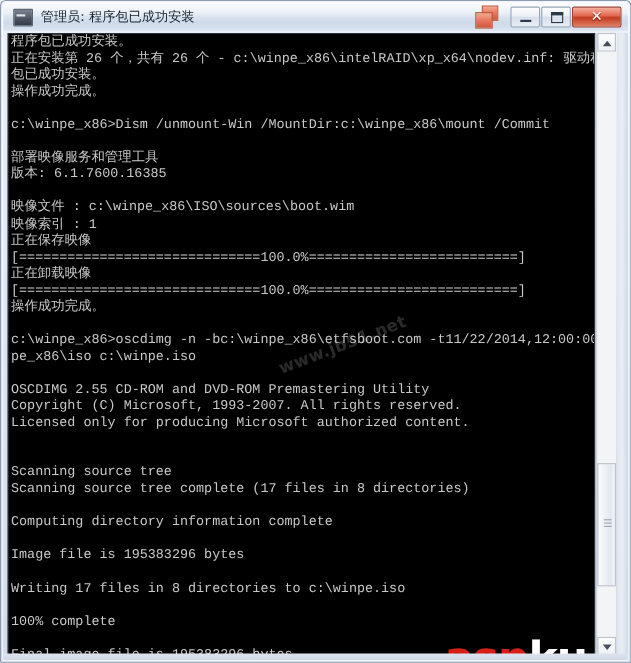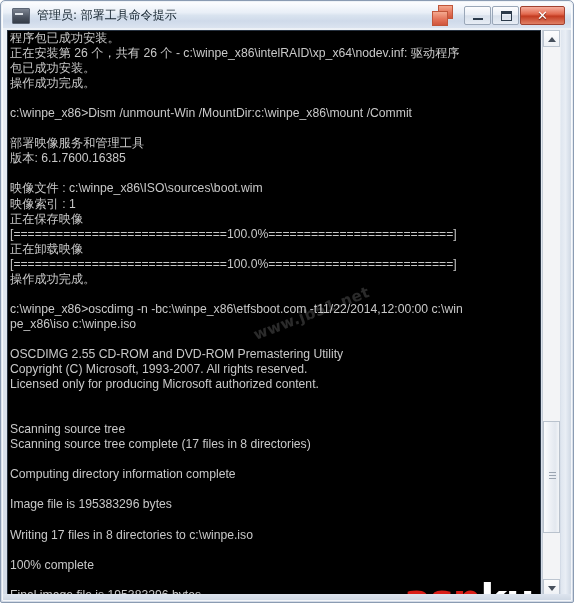--- a/index.html
+++ b/index.html
@@ -157,21 +157,21 @@
     overflow: hidden;
     box-sizing: border-box;
     border: 1px solid #26313f;
   }
   #console-lines {
     position: absolute;
     left: 2px;
     top: 0px;
     width: 534px;
     white-space: pre;
-    font-family: Liberation Sans, sans-serif;
+    font-family: Liberation Mono, monospace;
     font-size: 12.2px;
     line-height: 15.05px;
     color: #c8c8c8;
     letter-spacing: 0px;
   }
   .ln { height: 15.05px; }
 
   
   #scrollbar {
     position: absolute;
@@ -292,21 +292,21 @@
   #wm-aspku .white{ color: #ffffff; }
 </style>
 </head>
 <body>
 
 <div id="window">
   <div id="window-glass-edge"></div>
 
   <div id="titlebar">
     <div id="title-icon"></div>
-    <div id="title-text">管理员: 部署工具命令提示</div>
+    <div id="title-text">管理员: 程序包已成功安装</div>
 
     <div id="winbtns">
       <div id="restore-badge">
         <div class="sq sq1"></div>
         <div class="sq sq2"></div>
       </div>
       <div class="winbtn" id="btn-min">
         <span class="glyph-min"></span>
       </div>
       <div class="winbtn" id="btn-max">

